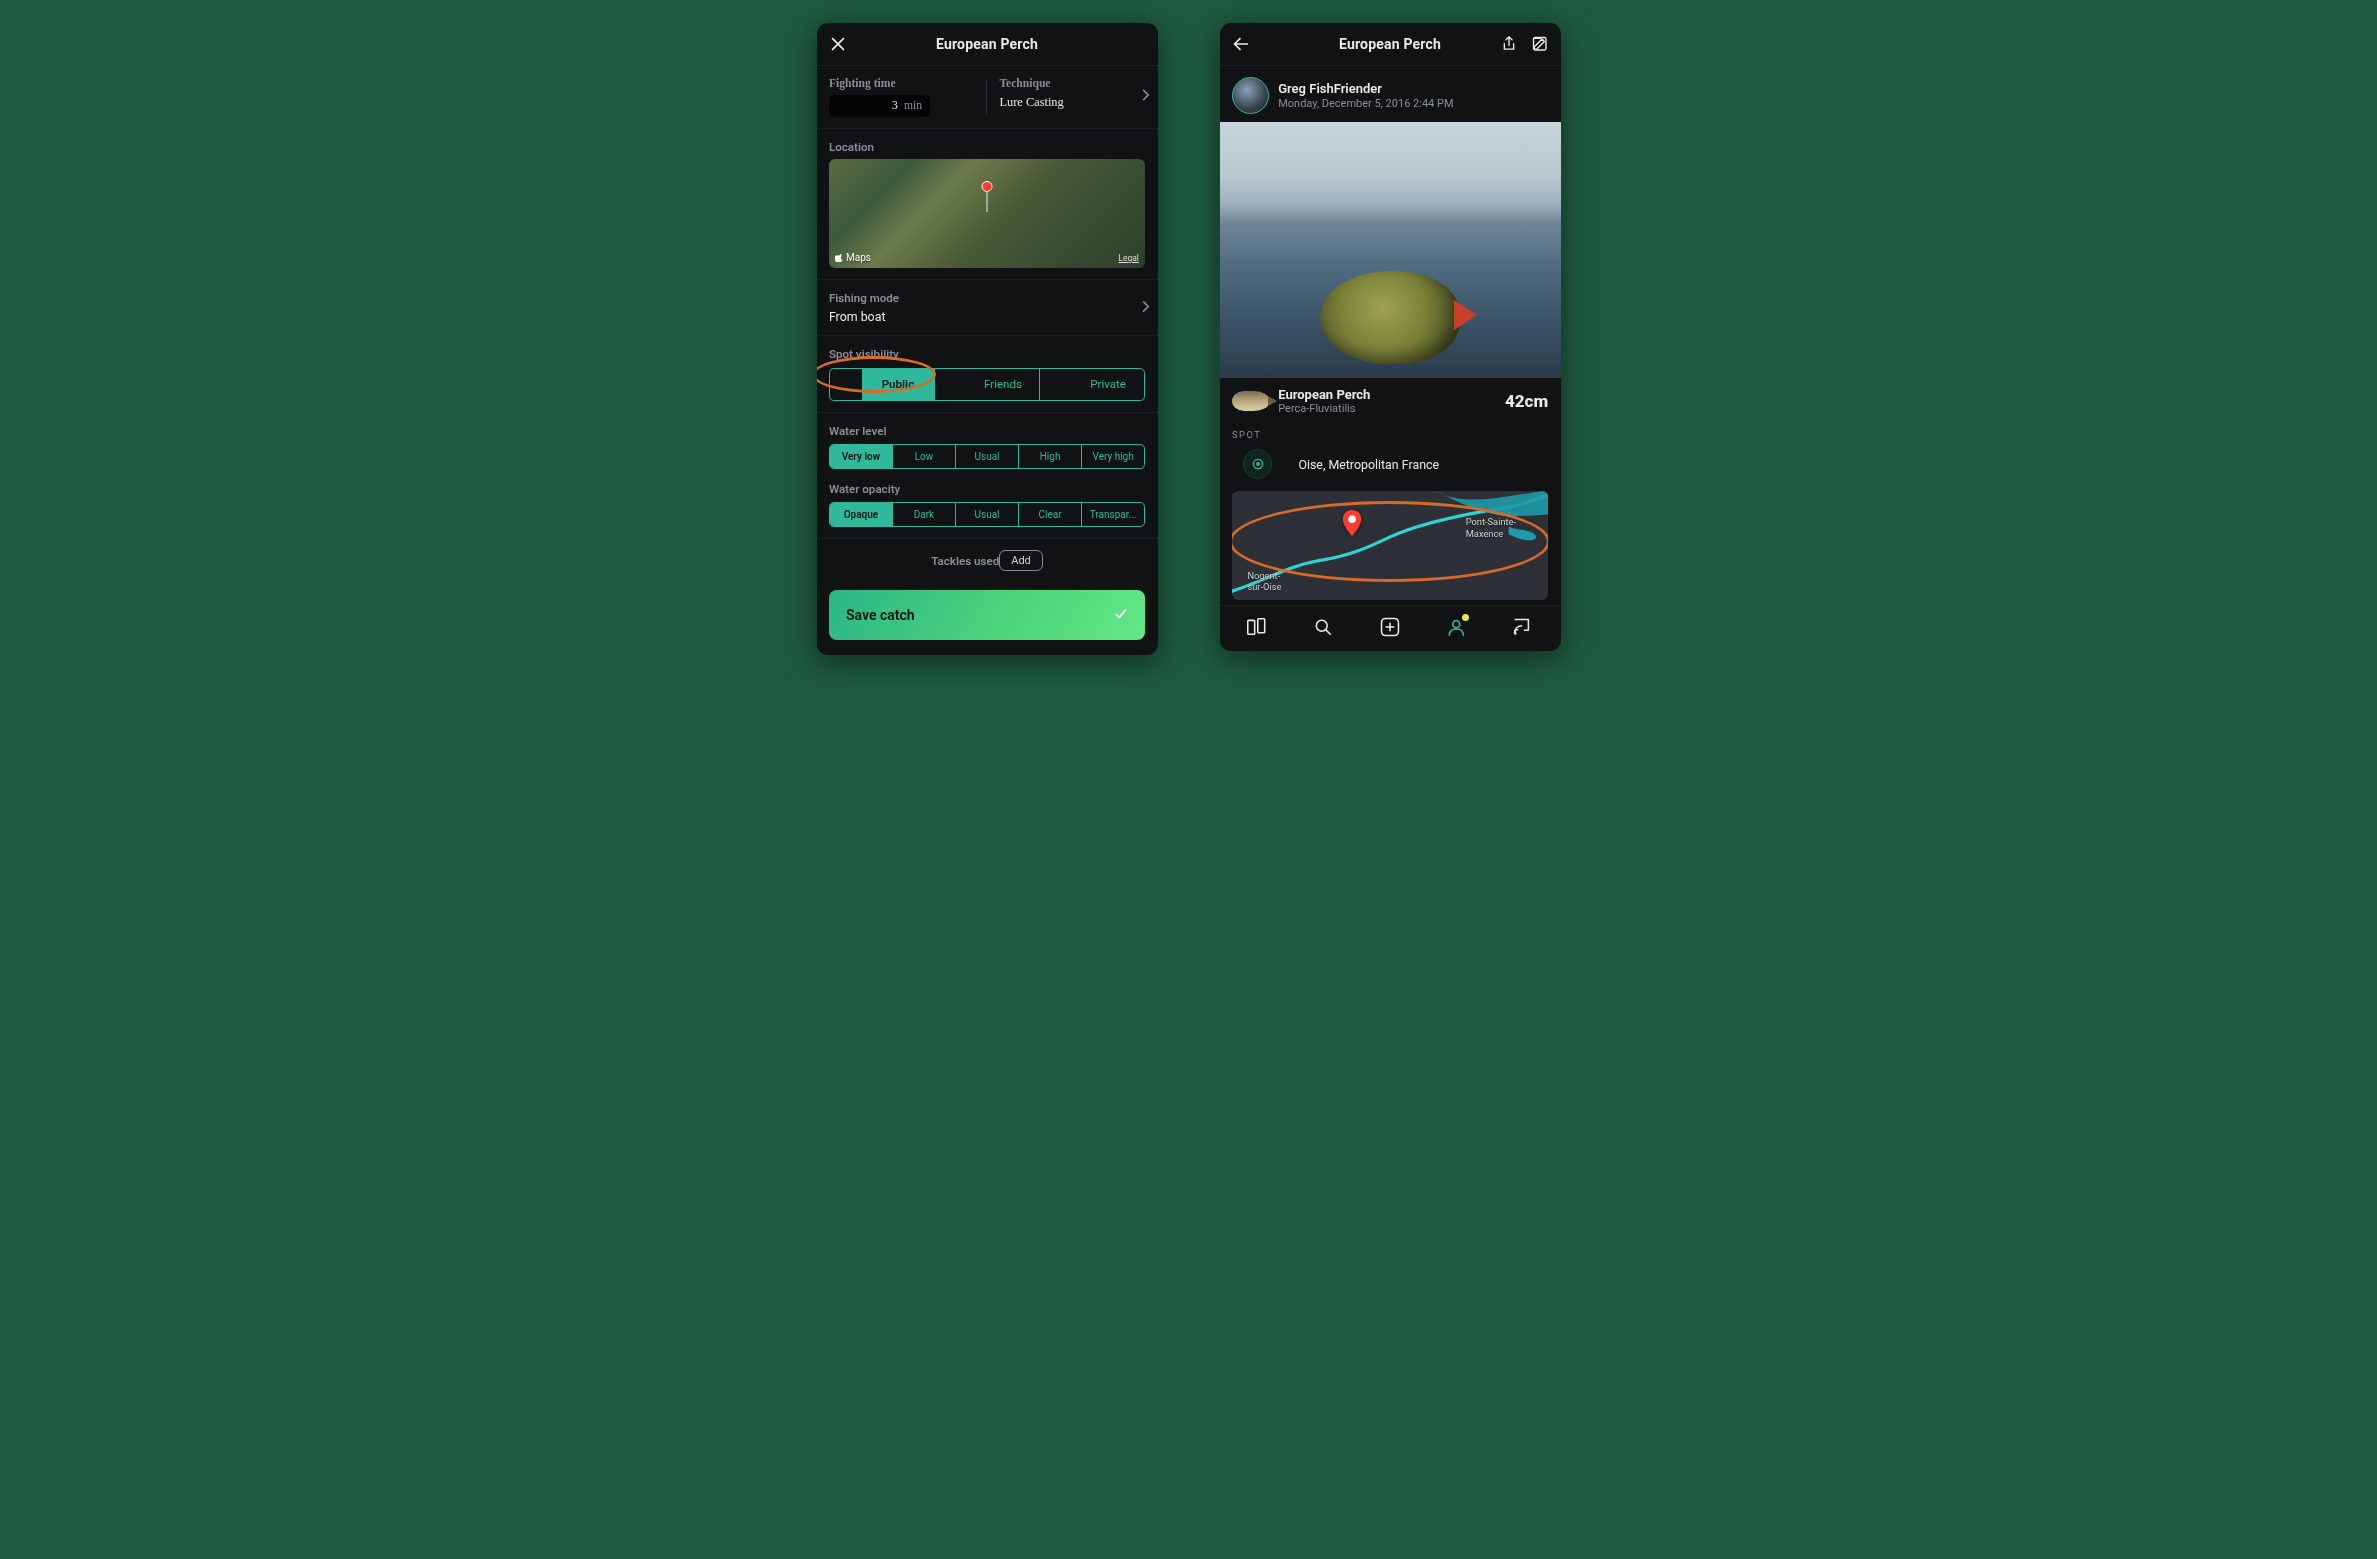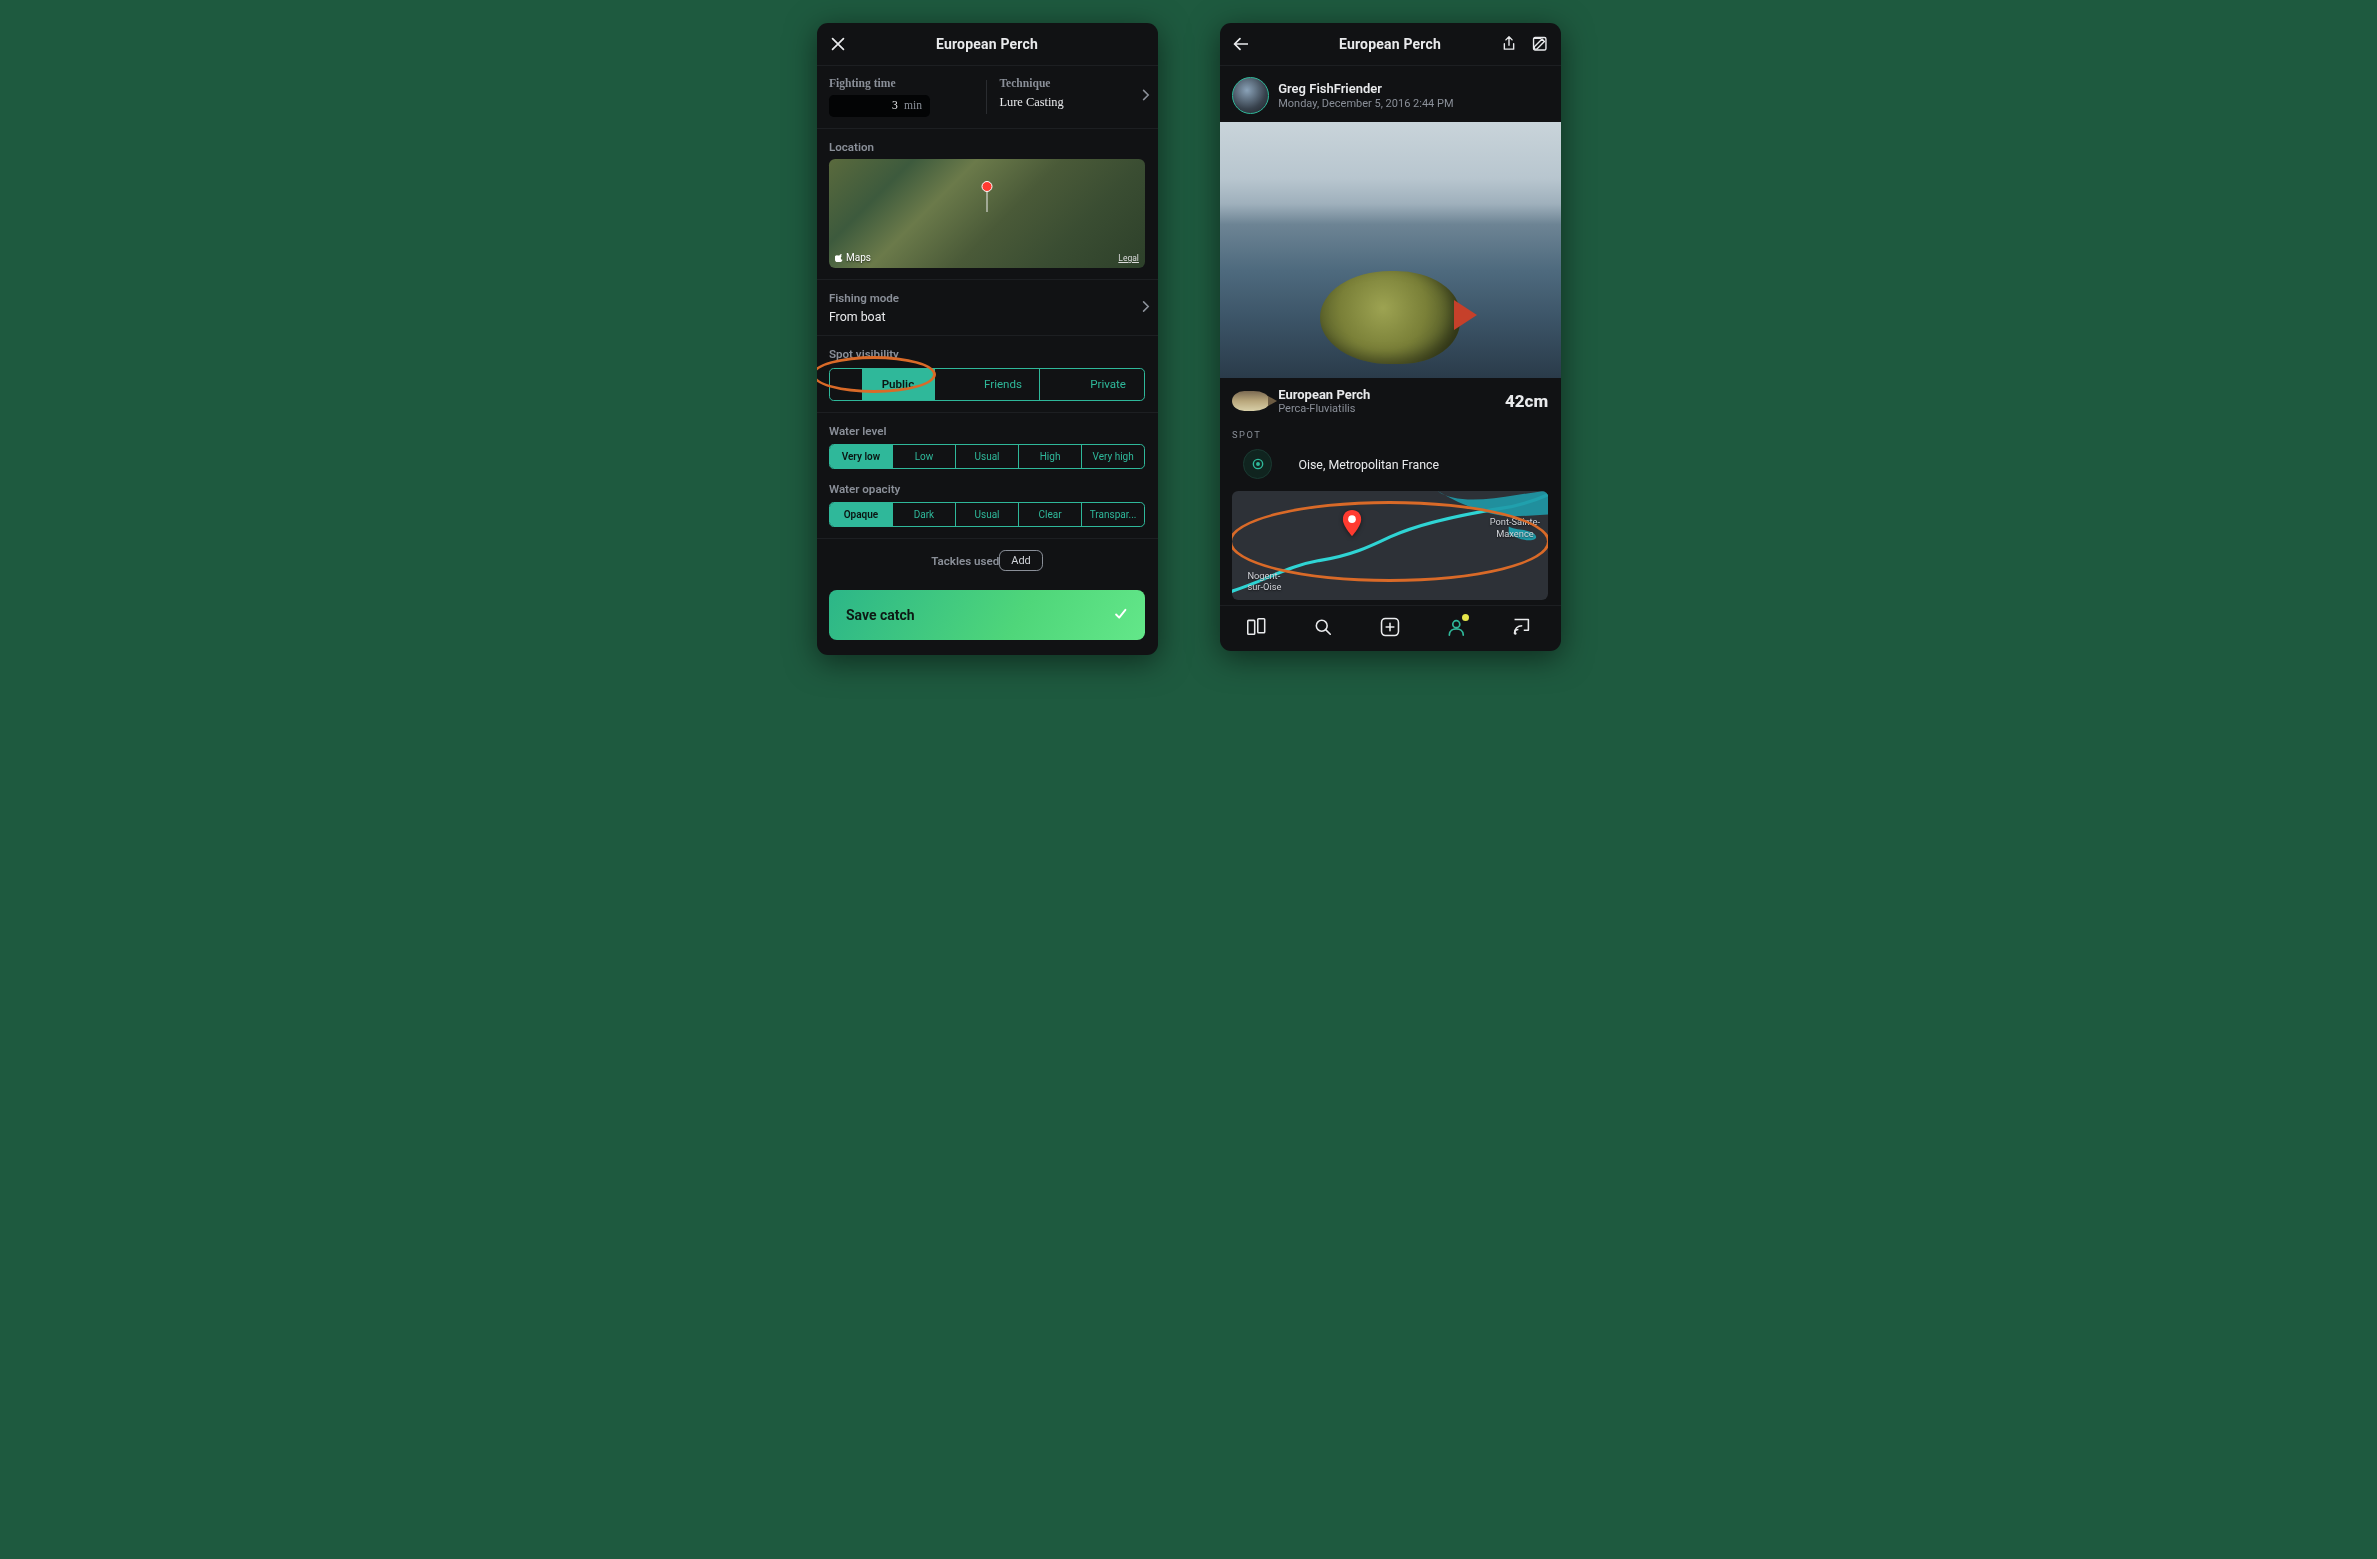--- a/index.html
+++ b/index.html
@@ -308,21 +308,21 @@
     </div>
     <div class="loc-txt">Oise, Metropolitan France</div>
   </div>
 
   <div class="spot-map">
     <svg class="river" viewBox="0 0 400 140" preserveAspectRatio="none">
       <path d="M-10 130 C 40 115, 70 95, 110 88 C 150 82, 175 70, 200 58 C 240 40, 290 30, 340 22 C 370 18, 395 8, 420 -5" stroke="#2fd4d4" stroke-width="4" fill="none"></path>
       <path d="M260 0 C 280 15, 320 12, 360 5 C 380 2, 400 0, 420 -5 L420 30 C 390 28, 360 35, 335 30 C 310 25, 285 15, 260 0 Z" fill="#1f9aa8" opacity=".9"></path>
       <path d="M350 45 C 360 50, 370 48, 378 52 C 385 55, 388 60, 380 62 C 370 64, 358 58, 350 55 Z" fill="#1f9aa8"></path>
     </svg>
-    <div class="map-label" style="right:8px; top:25px; text-align:center; white-space:pre;">Pont-Sainte-
+    <div class="map-label" style="right:32px; top:25px; text-align:left; white-space:pre;">Pont-Sainte-
 Maxence</div>
     <div class="map-label" style="left:15.5px; bottom:7.8px; white-space:pre;">Nogent-
 sur-Oise</div>
     <div class="pin2">
       <svg width="18.6" height="26" viewBox="0 0 24 34">
           <path d="M12 0 C5 0 0 5 0 12 C0 21 12 34 12 34 C12 34 24 21 24 12 C24 5 19 0 12 0 Z" fill="#ff3b30"></path>
           <circle cx="12" cy="12" r="5" fill="#fff"></circle>
         </svg>
     </div>
     <div class="highlight-ellipse" style="left:-3.1px; top:9.3px; width:321px; height:81px;"></div>

